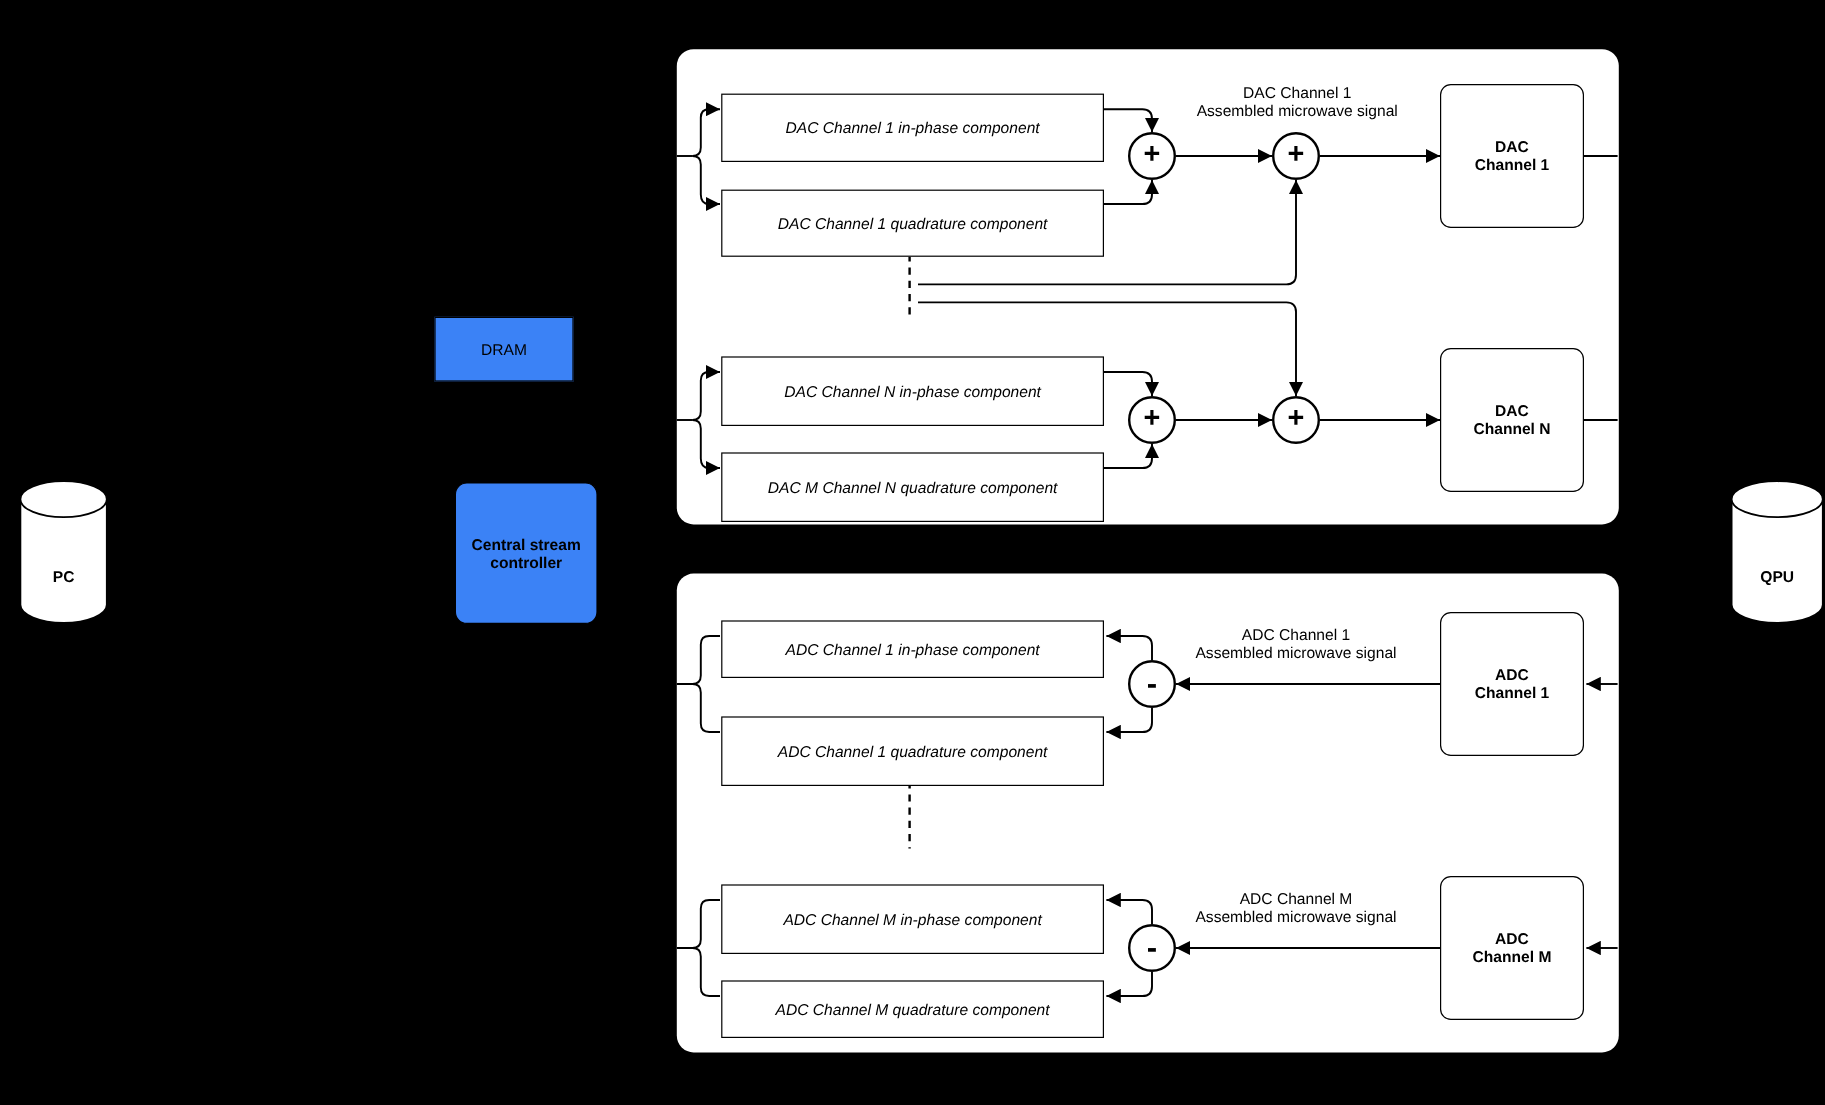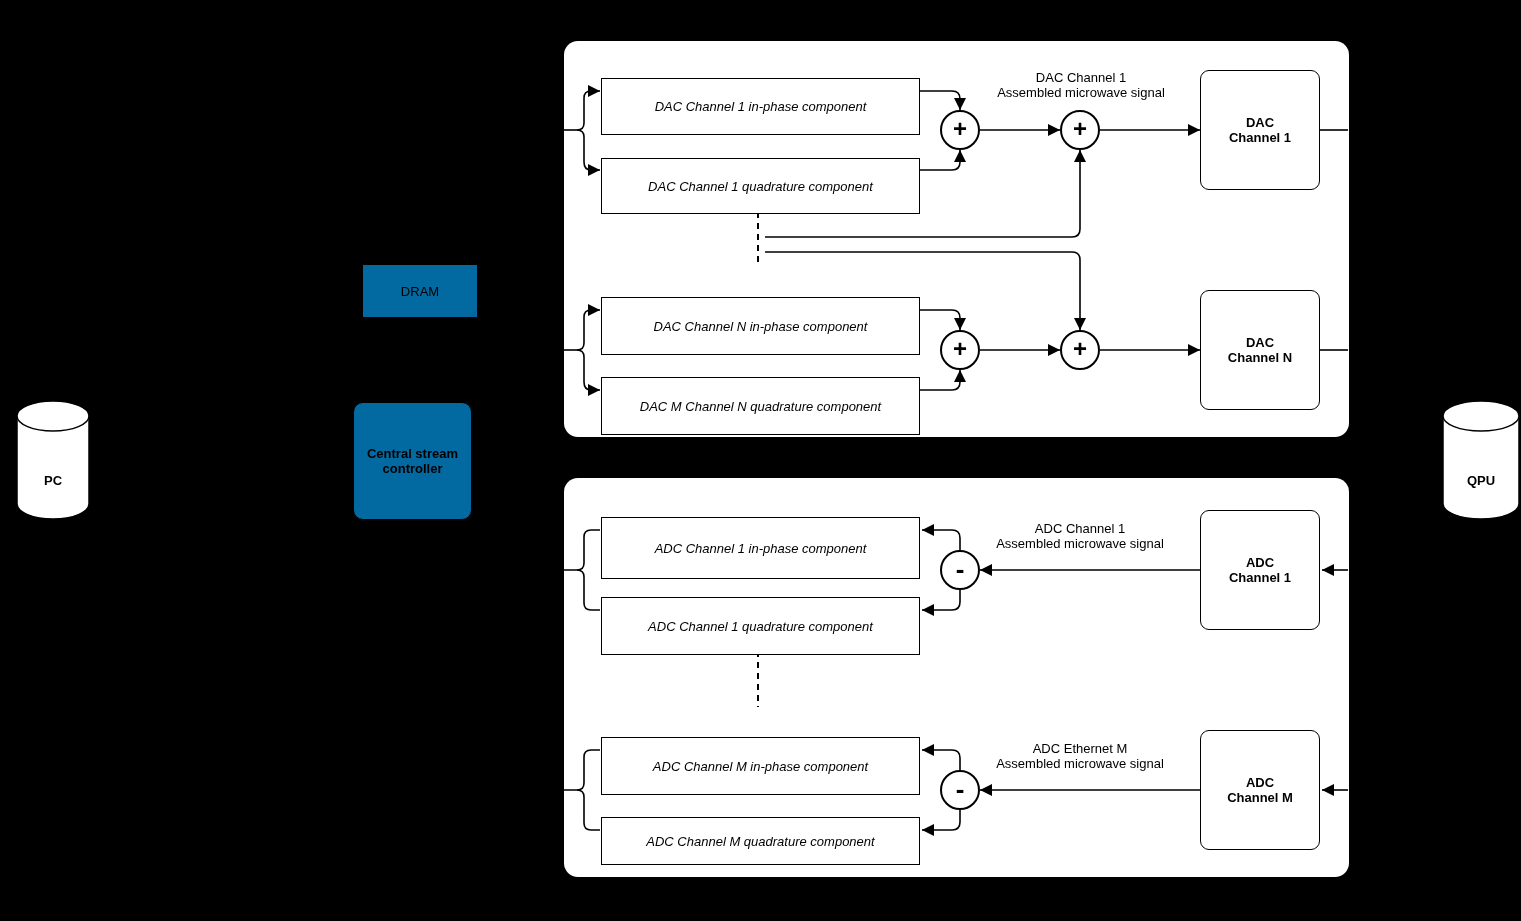--- a/index.html
+++ b/index.html
@@ -53,21 +53,21 @@
     align-items: center;
     justify-content: center;
     font-weight: bold;
     font-size: 13px;
     line-height: 15px;
     text-align: right;
     z-index: 3;
   }
   .node-box {
     position: absolute;
-    background: #0369a1;
+    background: #3b82f6;
     border: 1.5px solid #000000;
     box-sizing: border-box;
     display: flex;
     flex-direction: column;
     align-items: center;
     justify-content: center;
     font-size: 13px;
     line-height: 15px;
     text-align: center;
     z-index: 3;
@@ -180,21 +180,21 @@
       <ellipse cx="37" cy="16" rx="36" ry="15" fill="#ffffff" stroke="#000000" stroke-width="1.5"></ellipse>
     </svg>
     <div class="cyl-label">PC</div>
   </div>
 
 
   <div class="node-box" style="left:362px; top:264px; width:116px; height:54px;">
     <span>DRAM</span>
   </div>
 
-  <div class="node-box rounded bold" style="left:353px; top:402px; width:119px; height:118px;">
+  <div class="node-box rounded bold" style="left:379px; top:402px; width:119px; height:118px;">
     <span>Central stream</span>
     <span>controller</span>
   </div>
 
   <div class="cyl" style="left:1442px; top:400px; width:78px; height:120px;">
     <svg width="78" height="120" viewBox="0 0 78 120">
       <path d="M1,16 V104 A38,15 0 0 0 77,104 V16" fill="#ffffff" stroke="#000000" stroke-width="1.5"></path>
       <ellipse cx="39" cy="16" rx="38" ry="15" fill="#ffffff" stroke="#000000" stroke-width="1.5"></ellipse>
     </svg>
     <div class="cyl-label">QPU</div>
@@ -233,21 +233,21 @@
 
   <div class="chan-box" style="left:1200px; top:70px; width:120px; height:120px;">
     <span>DAC</span>
     <span>Channel 1</span>
   </div>
   <div class="chan-box" style="left:1200px; top:290px; width:120px; height:120px;">
     <span>DAC</span>
     <span>Channel N</span>
   </div>
 
-  <div class="io-box" style="left:601px; top:501px; width:319px; height:62px;">
+  <div class="io-box" style="left:601px; top:501px; width:319px; height:48px;">
     <span>ADC Channel 1 in-phase component</span>
   </div>
   <div class="io-box" style="left:601px; top:581px; width:319px; height:58px;">
     <span>ADC Channel 1 quadrature component</span>
   </div>
   <div class="io-box" style="left:601px; top:721px; width:319px; height:58px;">
     <span>ADC Channel M in-phase component</span>
   </div>
   <div class="io-box" style="left:601px; top:801px; width:319px; height:48px;">
     <span>ADC Channel M quadrature component</span>
@@ -258,21 +258,21 @@
     </div>
   <div class="circle-op" style="left:940px; top:770px; font-size:26px;">
       <span>-</span>
     </div>
 
   <div class="signal-label" style="left:980px; top:521px;">
     <div>ADC Channel 1</div>
     <div>Assembled microwave signal</div>
   </div>
   <div class="signal-label" style="left:980px; top:741px;">
-    <div>ADC Ethernet M</div>
+    <div>ADC Channel M</div>
     <div>Assembled microwave signal</div>
   </div>
 
   <div class="chan-box" style="left:1200px; top:510px; width:120px; height:120px;">
     <span>ADC</span>
     <span>Channel 1</span>
   </div>
   <div class="chan-box" style="left:1200px; top:730px; width:120px; height:120px;">
     <span>ADC</span>
     <span>Channel M</span>

